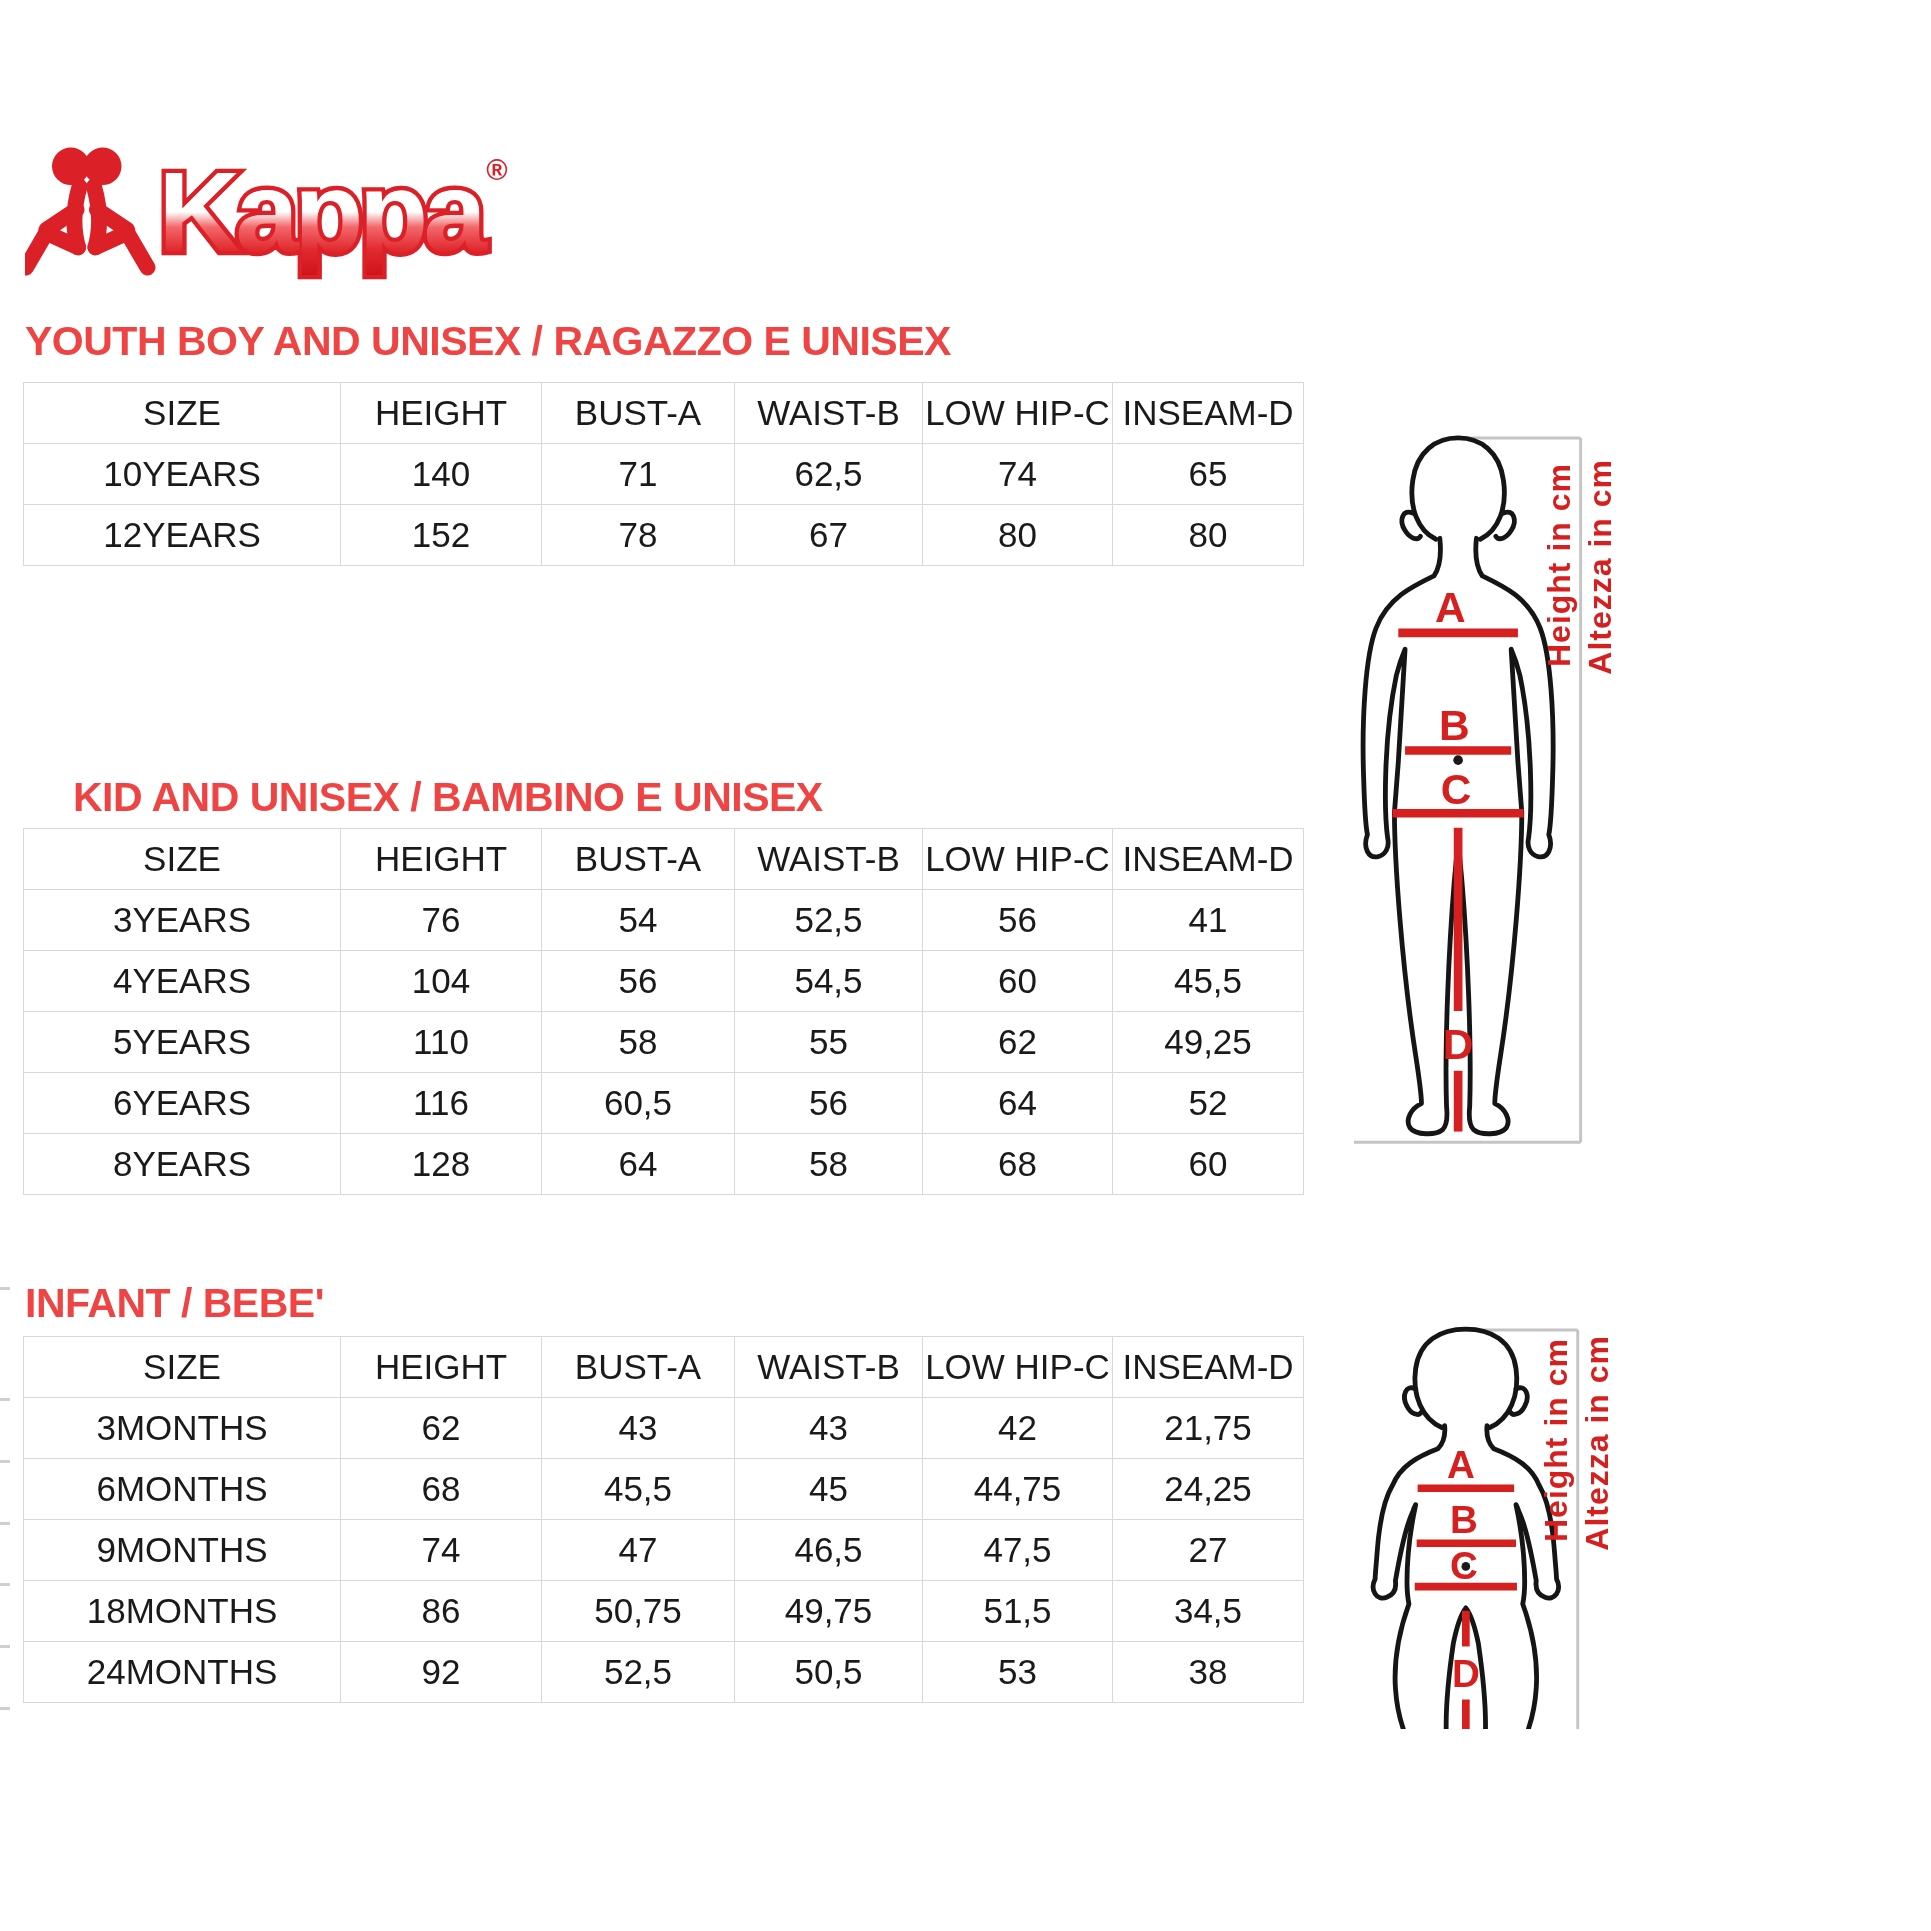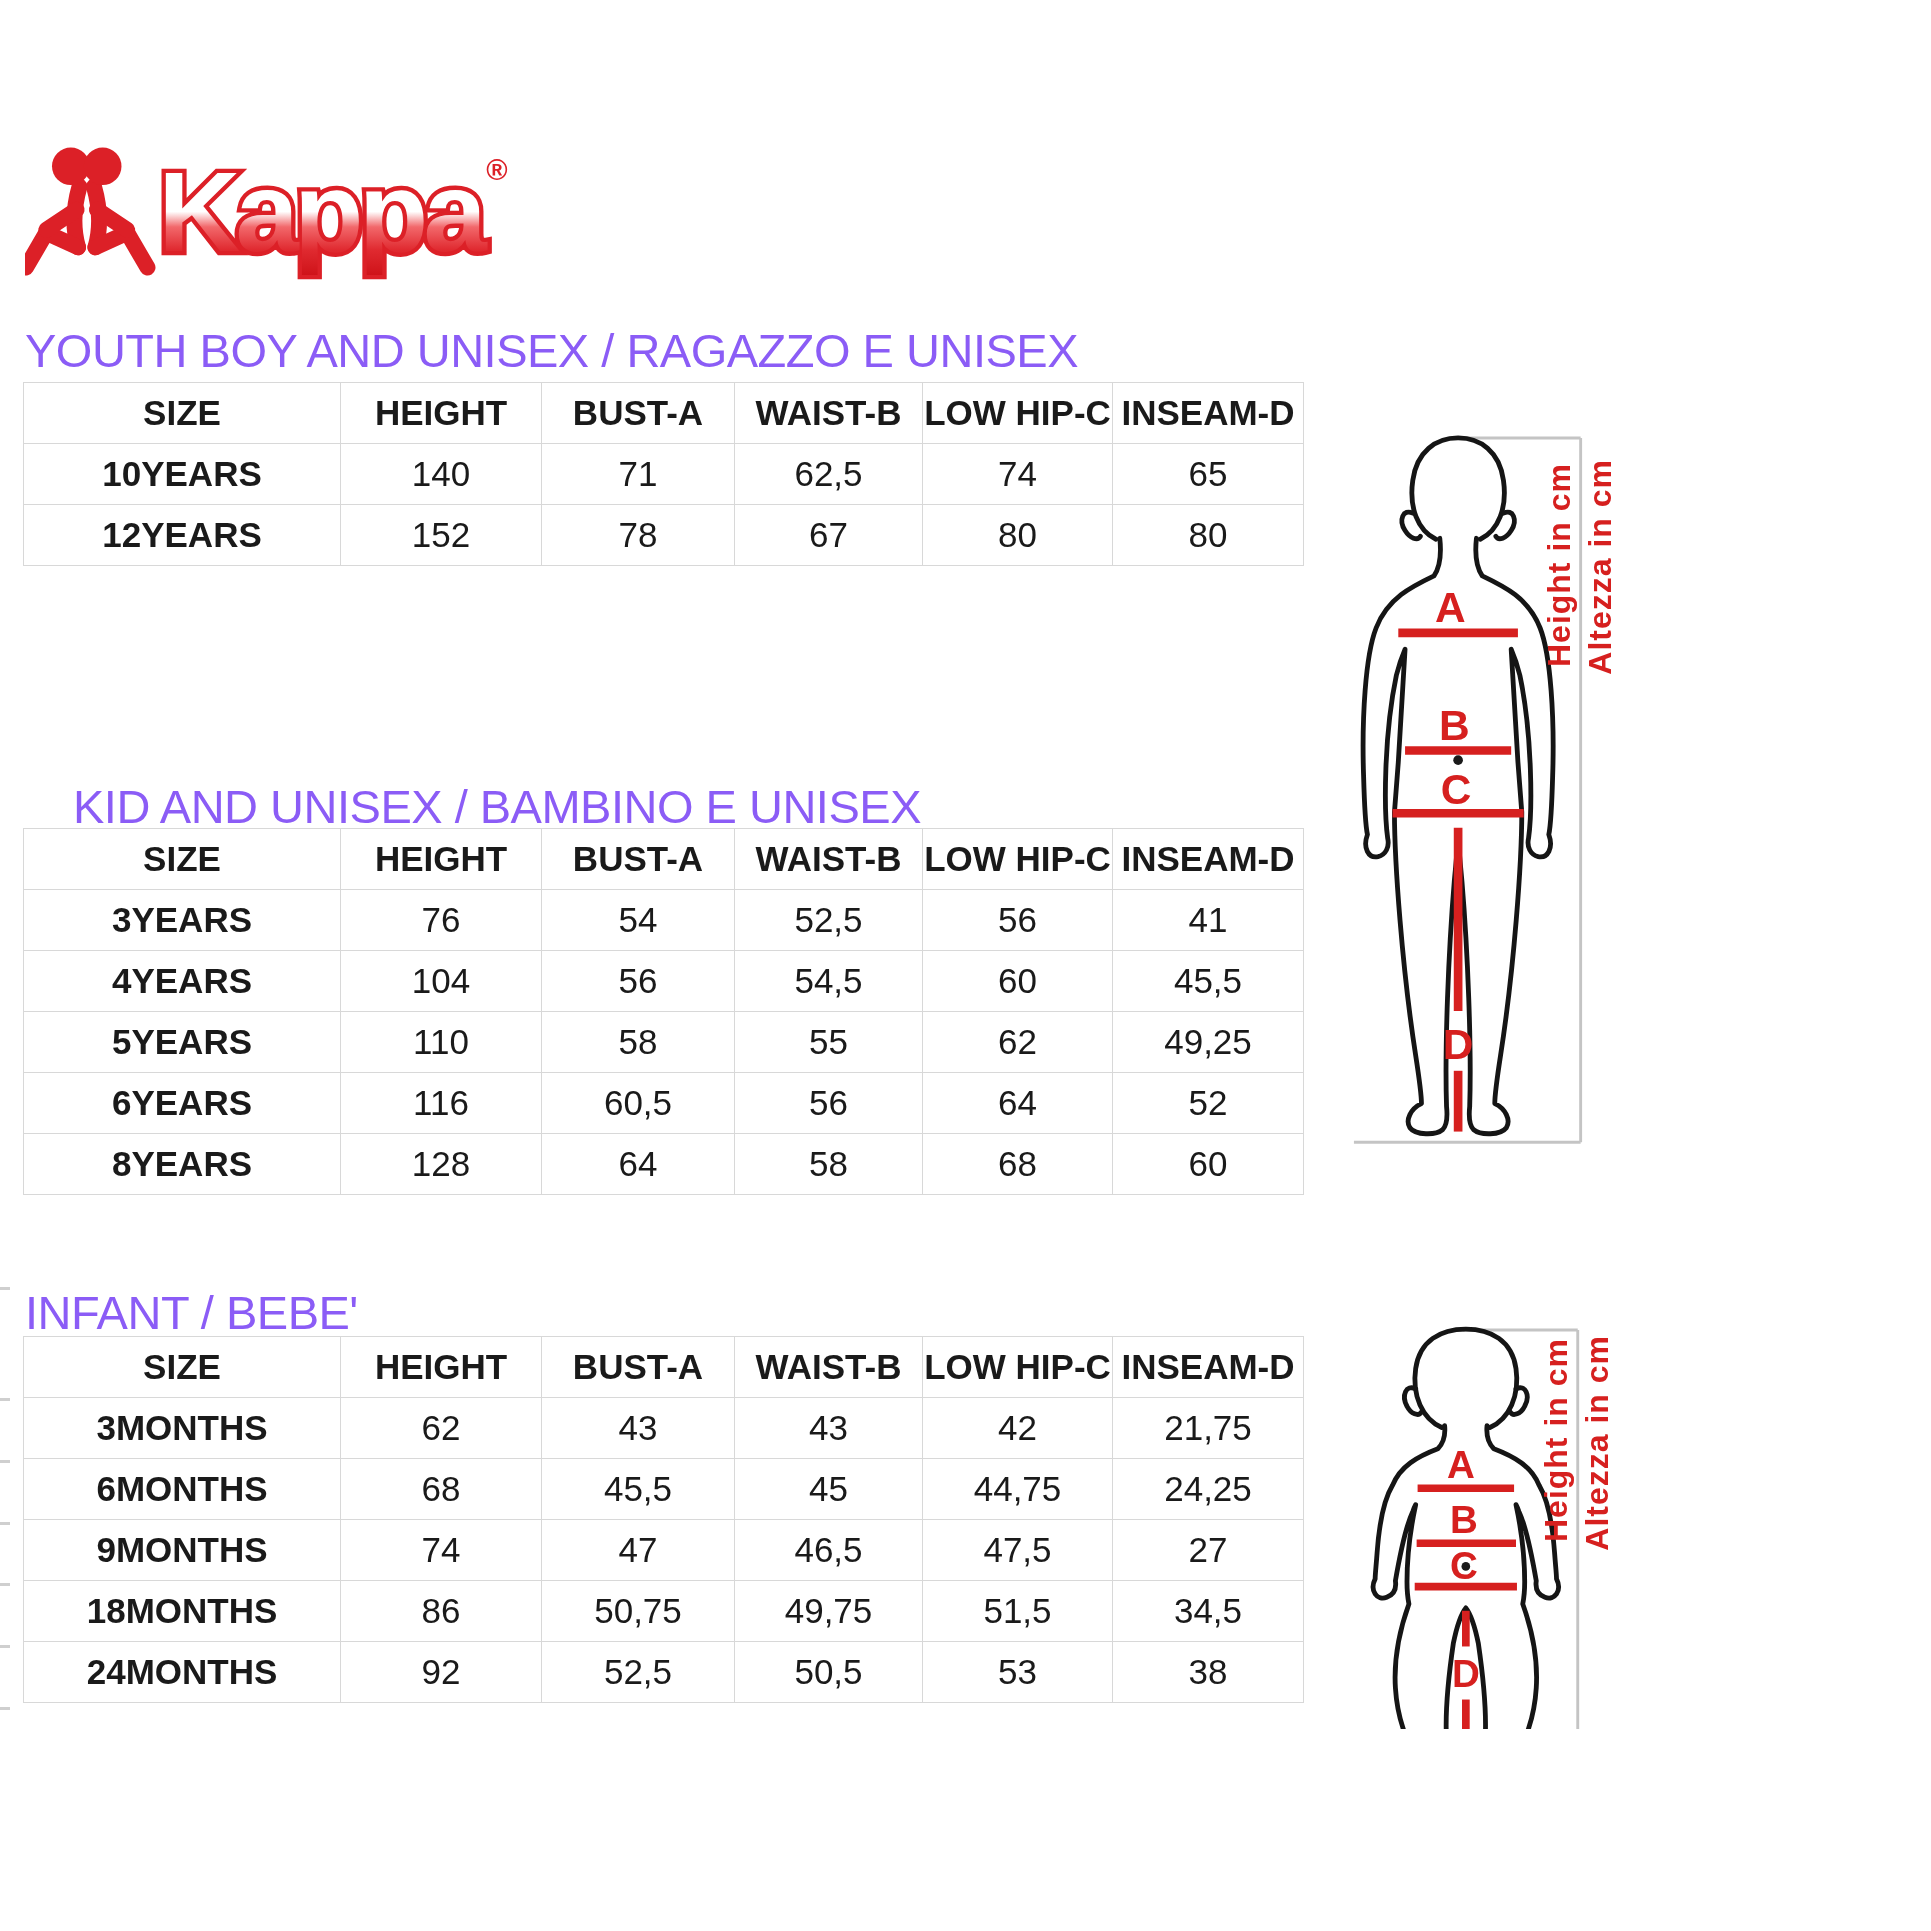--- a/index.html
+++ b/index.html
@@ -1,29 +1,29 @@
 <!DOCTYPE html>
 <html><head>
 <meta charset="utf-8">
 <style>
   html,body{margin:0;padding:0;background:#fff;}
   .page{position:relative;width:1931px;height:1729px;background:#fff;overflow:hidden;
         font-family:"Liberation Sans",sans-serif;color:#1a1a1a;}
   
   .logo{position:absolute;left:25px;top:141px;width:521px;height:147px;}
   
-  .sec-title{position:absolute;left:25px;font-size:47px;font-weight:400;
-             letter-spacing:-0.5px;color:#8b5cf6;white-space:nowrap;}
+  .sec-title{position:absolute;left:25px;font-size:41px;font-weight:700;
+             letter-spacing:-0.5px;color:#ef4444;white-space:nowrap;}
   #title-1{top:284px;} #title-2{top:740px;margin-left:48px;} #title-3{top:1246px;}
   
   .size-table{position:absolute;left:23px;border-collapse:collapse;table-layout:fixed;width:1280px;background:#fff;}
   #table-1{top:382px;} #table-2{top:828px;} #table-3{top:1336px;}
   .size-table th,.size-table td{border:1.9px solid #d8d8d8;height:60px;padding:0;
       text-align:center;vertical-align:middle;font-size:35px;background:#fff;color:#1a1a1a;}
-  .size-table th{font-weight:700;}
+  .size-table th{font-weight:400;}
   .size-table td{font-weight:400;}
   col.c-size{width:317px;} col.c-h{width:201px;} col.c-a{width:193px;}
   col.c-b{width:188px;} col.c-c{width:190px;} col.c-d{width:191px;}
   
   .fig{position:absolute;width:275px;}
   #fig-youth{left:1352px;top:430px;height:726px;}
   #fig-infant{left:1352px;top:1321px;height:458px;}
   .vtext{position:absolute;writing-mode:vertical-rl;transform:rotate(180deg);
          font-weight:700;color:#d6201f;letter-spacing:1px;white-space:nowrap;}
   #fig-youth .vtext{font-size:32px;}

